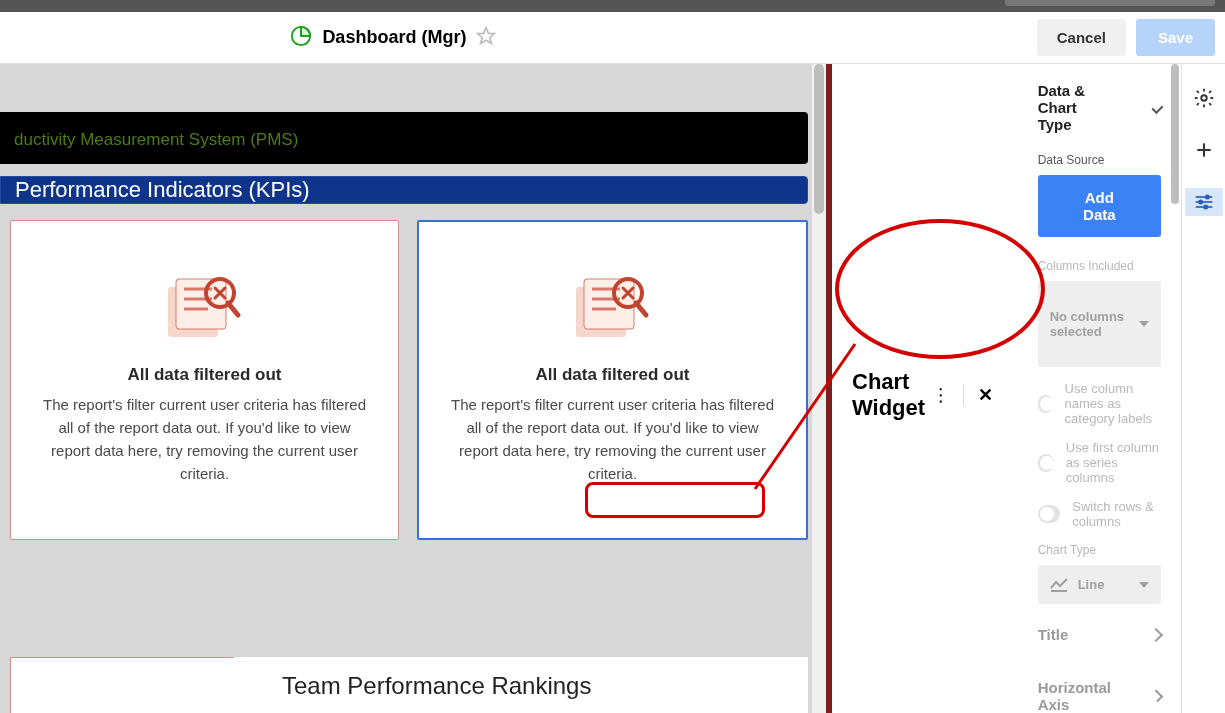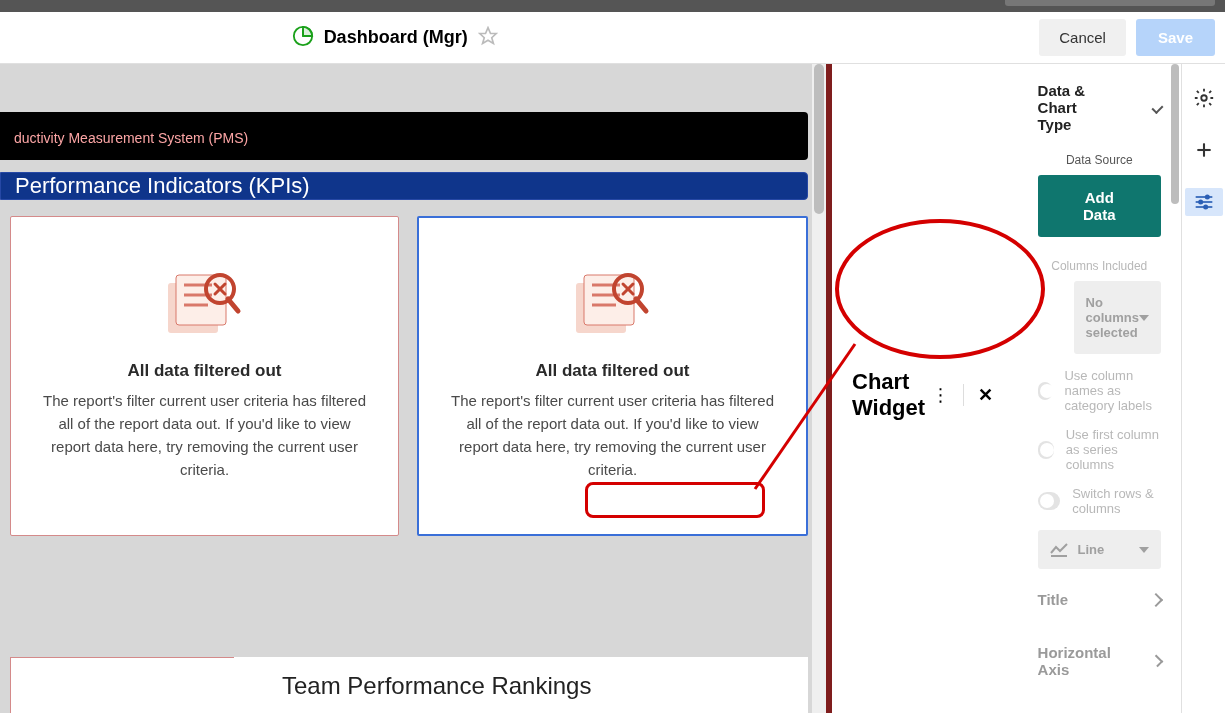--- a/index.html
+++ b/index.html
@@ -10,39 +10,39 @@
 
   .toolbar {
     height: 52px; background: #fff; display: flex; align-items: center;
     padding: 0 10px; border-bottom: 1px solid #e0e0e0;
   }
   .toolbar-center { flex: 1; display: flex; align-items: center; justify-content: center; gap: 10px; margin-left:-260px;}
   .toolbar-title { font-weight: bold; font-size: 18px; color: #000; }
   .toolbar-actions { display: flex; gap: 10px; }
   .btn-cancel {
     background: #f0f0f0; color: #333; border: none; padding: 10px 20px;
-    font-size: 15px; font-weight: normal; border-radius: 3px; cursor: pointer;
+    font-size: 15px; font-weight: bold; border-radius: 3px; cursor: pointer;
   }
   .btn-save {
     background: #b6d4fa; color: #fff; border: none; padding: 10px 22px;
     font-size: 15px; font-weight: bold; border-radius: 3px; cursor: pointer;
   }
 
   .main { display: flex; height: 649px; background: #d7d7d7; position: relative; }
   .canvas-wrap { flex: 1; position: relative; overflow: hidden; }
   .canvas-scroll { position: absolute; right: 0; top: 0; bottom: 0; width: 14px; background: #efefef; }
   .canvas-scroll-thumb { position: absolute; left: 2px; right: 2px; top: 0; height: 150px; background: #bdbdbd; border-radius: 5px; }
 
   .dash-card { position: absolute; left: 0; top: 48px; width: 808px; }
   .dash-header {
     background: #000; color: #fff; padding: 18px 14px 14px 14px;
     border-radius: 0 4px 4px 0;
   }
   .dash-header-title { font-size: 34px; font-weight: 500; margin-bottom: 6px; }
-  .dash-header-sub { color: #fca5a5; font-size: 14px; }
+  .dash-header-sub { color: #4d7c0f; font-size: 17px; }
   .dash-blue-bar {
     background: #0f358b; color: #fff; font-size: 22px; padding: 0 14px;
     margin-top: 12px; border-radius: 0 4px 4px 0; border: 1px solid #2648a5;
   }
 
   .widget-row { display: flex; gap: 18px; padding: 16px 0 0 0; margin-left:10px;}
   .widget {
     flex: 1; border: 1px solid #d48a8a; border-radius: 2px; background: #fff;
     display: flex; flex-direction: column; align-items: center; justify-content: center;
     padding: 30px 26px; min-height: 320px; text-align: center;
@@ -75,30 +75,30 @@
   .panel-scroll-wrap { position: relative; flex:1; }
   .panel-scroll-thumb { position:absolute; right:2px; top:0; width:8px; height:140px; background:#bdbdbd; border-radius:4px;}
 
   .section { padding: 4px 20px; }
   .section-header {
     display: flex; align-items: center; justify-content: space-between;
     padding: 14px 0; cursor: pointer; gap: 40px;
   }
   .section-header .label { font-weight: bold; font-size: 15px; color: #222; }
   .section-header.dim .label { color: #9a9a9a; }
-  .sub-label { font-size: 12px; color: #555; margin: 6px 0 8px 0; text-align: center; }
+  .sub-label { font-size: 12px; color: #555; margin: 6px 0 8px 0; }
   .sub-label.dim { color: #b8b8b8; }
   .btn-add-data {
-    background: #0f766e; color: #fff; border: none; font-weight: bold;
+    background: #3b82f6; color: #fff; border: none; font-weight: bold;
     font-size: 15px; padding: 14px 30px; border-radius: 3px; cursor: pointer;
   }
   .sel-columns {
     background: #eee; color: #a0a0a0; font-size: 13px; font-weight: bold;
-    padding: 14px 12px; border-radius: 3px; margin-top: 8px;
-    display: flex; justify-content: space-between; align-items: center; margin-left: 36px;
+    padding: 28px 12px; border-radius: 3px; margin-top: 8px;
+    display: flex; justify-content: space-between; align-items: center;
   }
   .toggle-row { display: flex; align-items: center; gap: 12px; margin: 14px 0; }
   .toggle {
     width: 34px; height: 18px; background: #e3e3e3; border-radius: 10px;
     position: relative; cursor: pointer;
   }
   .toggle::after {
     content: ""; position: absolute; width: 14px; height: 14px; border-radius: 50%;
     background: #fff; top: 2px; left: 2px;
   }
@@ -252,20 +252,21 @@
         </div>
         <div class="toggle-row">
           <div class="toggle"></div>
           <div class="toggle-label">Use first column as series columns</div>
         </div>
         <div class="toggle-row">
           <div class="toggle"></div>
           <div class="toggle-label">Switch rows &amp; columns</div>
         </div>
 
+        <div class="sub-label dim" style="margin-top:10px;">Chart Type</div>
         <div class="sel-type">
           <span style="display:flex;gap:10px;align-items:center;">
             <svg width="18" height="14" viewBox="0 0 18 14">
               <polyline points="1,10 6,4 10,8 17,1" fill="none" stroke="#a0a0a0" stroke-width="2"></polyline>
               <line x1="1" y1="13" x2="17" y2="13" stroke="#a0a0a0" stroke-width="2"></line>
             </svg>
             <span>Line</span>
           </span>
           <span class="tri-down"></span>
         </div>

